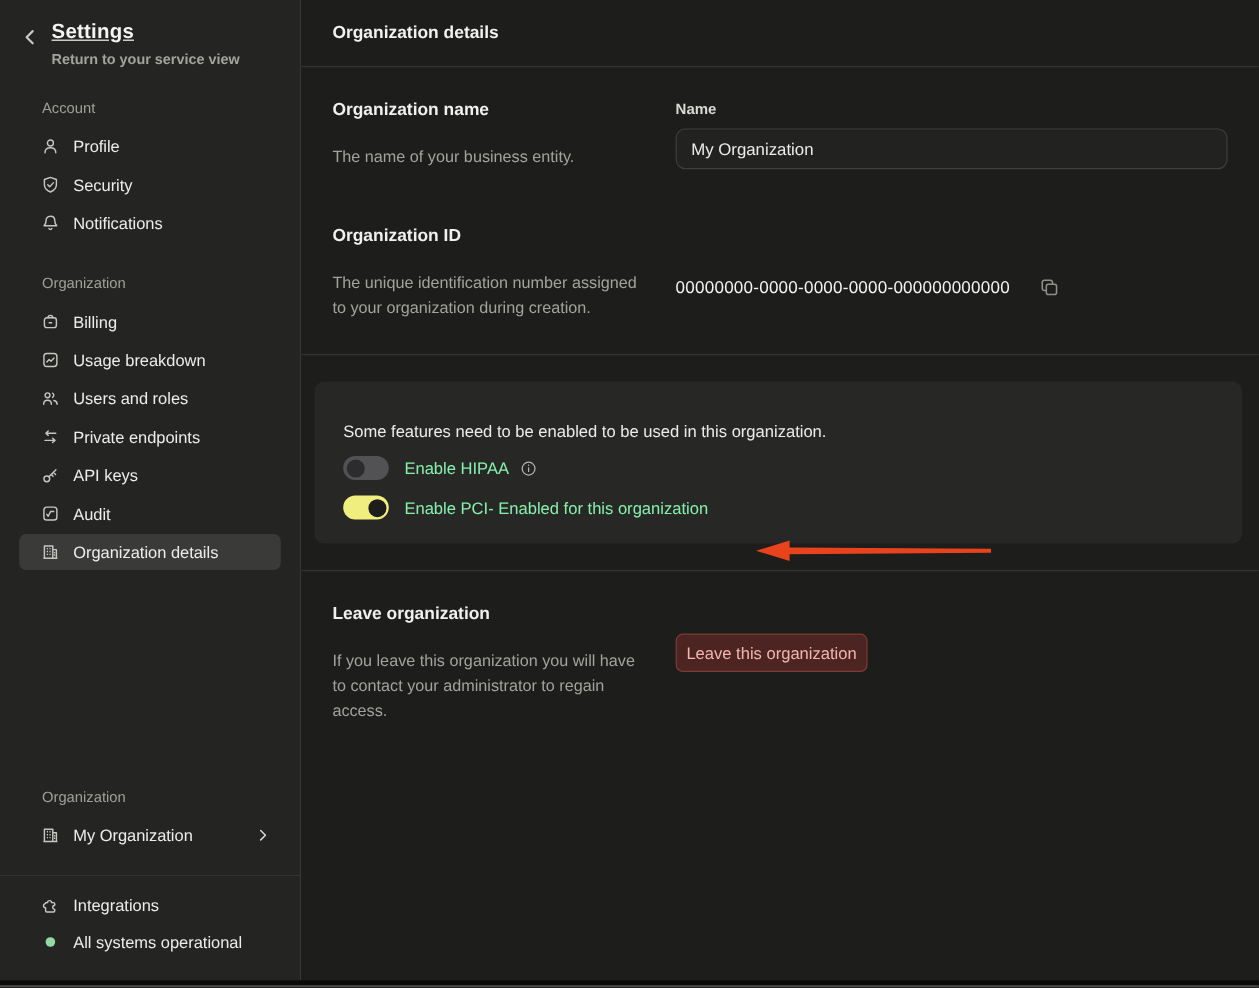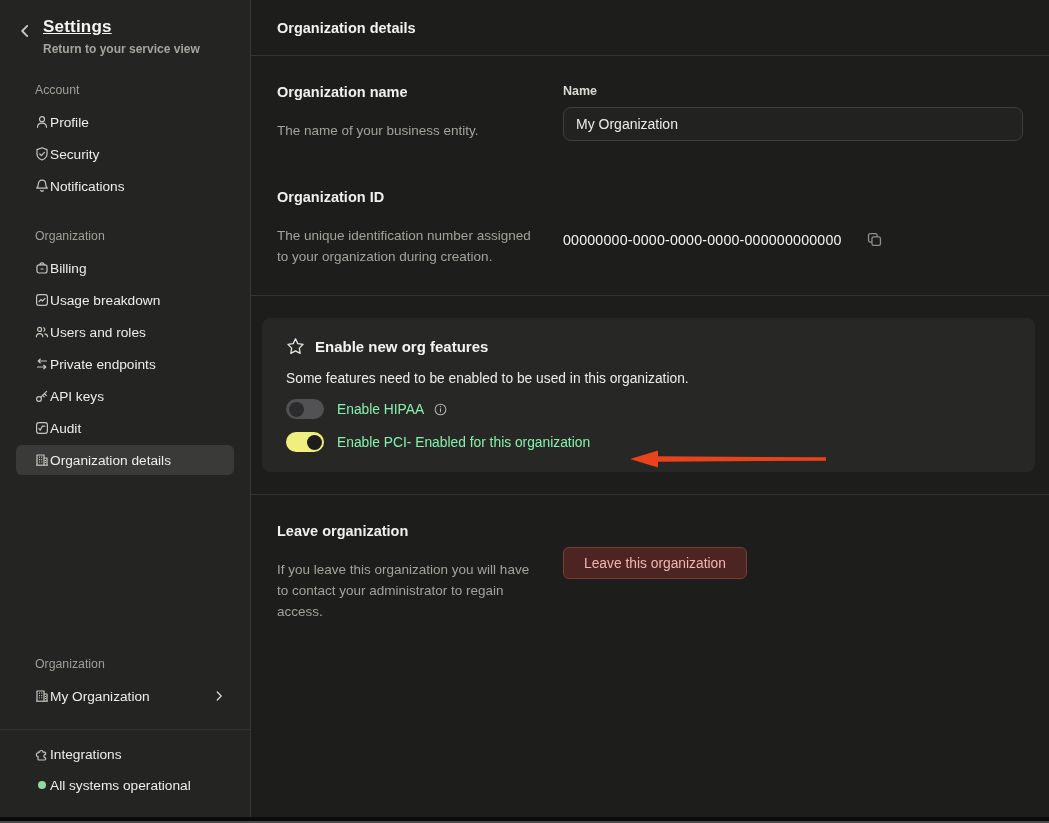--- a/index.html
+++ b/index.html
@@ -21,21 +21,21 @@
   .sb-back { width:18px; height:18px; margin-top:5px; color:#c9c9c5; cursor:pointer; flex:none; }
   .sb-title { font-size:17px; font-weight:700; color:#f4f4f2; letter-spacing:.2px;text-decoration:underline; }
   .sb-subtitle { font-size:12px; color:#a3a39f; margin-top:5px;font-weight:bold; }
   .sb-label {
     font-size:12.3px; color:#9f9f9b; font-weight:500;
     margin:27px 16px 9px 35px;
   }
   .sb-label.switcher-label { margin-top:0; }
   .sb-item {
     height:30px; margin:1px 16px; padding:0 8px 0 18px;
-    display:flex; align-items:center; 
+    display:flex; align-items:center; gap:11px;
     border-radius:6px; font-size:13.7px; color:#ededeb; cursor:pointer;
   }
   .sb-item.selected { background:#3a3a38; }
   .sb-item .ic { width:16px; height:16px; color:#c6c6c2; flex:none; display:block; }
   .sb-spacer { flex:1; }
   .sb-chev-right { margin-left:auto; width:14px; height:14px; color:#d6d6d2; }
   .sb-divider { border-top:1px solid #333331; margin:17px 0 8px; }
   .sb-footer { padding:0 16px 16px; }
   .sb-footer .sb-item { margin:1px 0; }
   .status-dot { width:8px; height:8px; border-radius:50%; margin:0 4px; flex:none; }
@@ -86,21 +86,21 @@
   .toggle.off .knob { left:2.5px; background:#2c2c2e; }
   .toggle.on .knob { right:2.5px; background:#1d1d1b; }
   .knob { position:absolute; top:2.5px; width:15px; height:15px; border-radius:50%; }
   .toggle-label { margin-left:13px; font-size:13.8px; color:#86efac; }
   .info-ic { width:15px; height:15px; color:#b5b5b1; margin-left:9px; cursor:pointer; }
 
   .arrow-annotation { position:absolute; left:630px; top:448px; pointer-events:none; }
 
   
   .danger-btn {
-    margin-top:24px; height:32px; padding:0 20px;
+    margin-top:24px; height:32px; padding:0 8px;
     border-radius:6px; border:1px solid #7c3b36;
     font-size:13.8px; font-family:"Liberation Sans", sans-serif;
     cursor:pointer; display:inline-flex; align-items:center;
   }
 
   
   .bottom-bar {
     position:absolute; left:0; bottom:0; width:1049px; height:6px;
     background:#0a0a0a; border-bottom:2px solid #4a4a4a;
   }
@@ -290,28 +290,20 @@
                 <path d="M10.4 5.6 V4 a1.6 1.6 0 0 0-1.6-1.6 H4 A1.6 1.6 0 0 0 2.4 4 v4.8 A1.6 1.6 0 0 0 4 10.4 h1.6"></path>
               </svg>
           </span>
         </div>
       </div>
     </div>
 
     <div class="hdivider after-id"></div>
 
     <div class="card">
-      <div class="card-title-row">
-        <span class="star">
-          <svg viewBox="0 0 18 18" fill="none" stroke="currentColor" stroke-width="1.2" stroke-linejoin="round">
-              <path d="M9 1.8 l2.2 4.5 5 .7 -3.6 3.5 .85 5 L9 13.1 4.55 15.5 5.4 10.5 1.8 7 l5-.7 Z"></path>
-            </svg>
-        </span>
-        <span class="card-title">Enable new org features</span>
-      </div>
       <div class="card-desc">Some features need to be enabled to be used in this organization.</div>
 
       <div class="toggle-row">
         <span class="toggle off">
             <span class="knob"></span>
           </span>
         <span class="toggle-label">Enable HIPAA</span>
         <span class="info-ic">
           <svg viewBox="0 0 16 16" fill="none" stroke="currentColor" stroke-width="1.1">
               <circle cx="8" cy="8" r="5.7"></circle>

